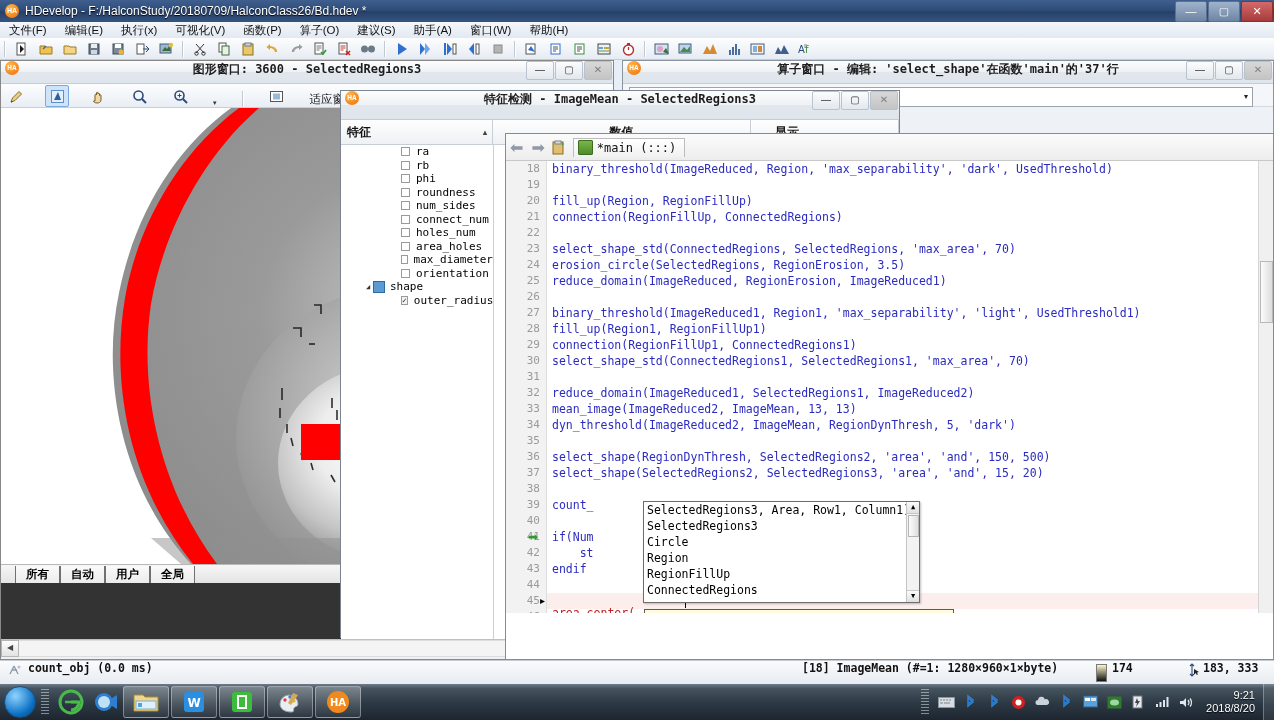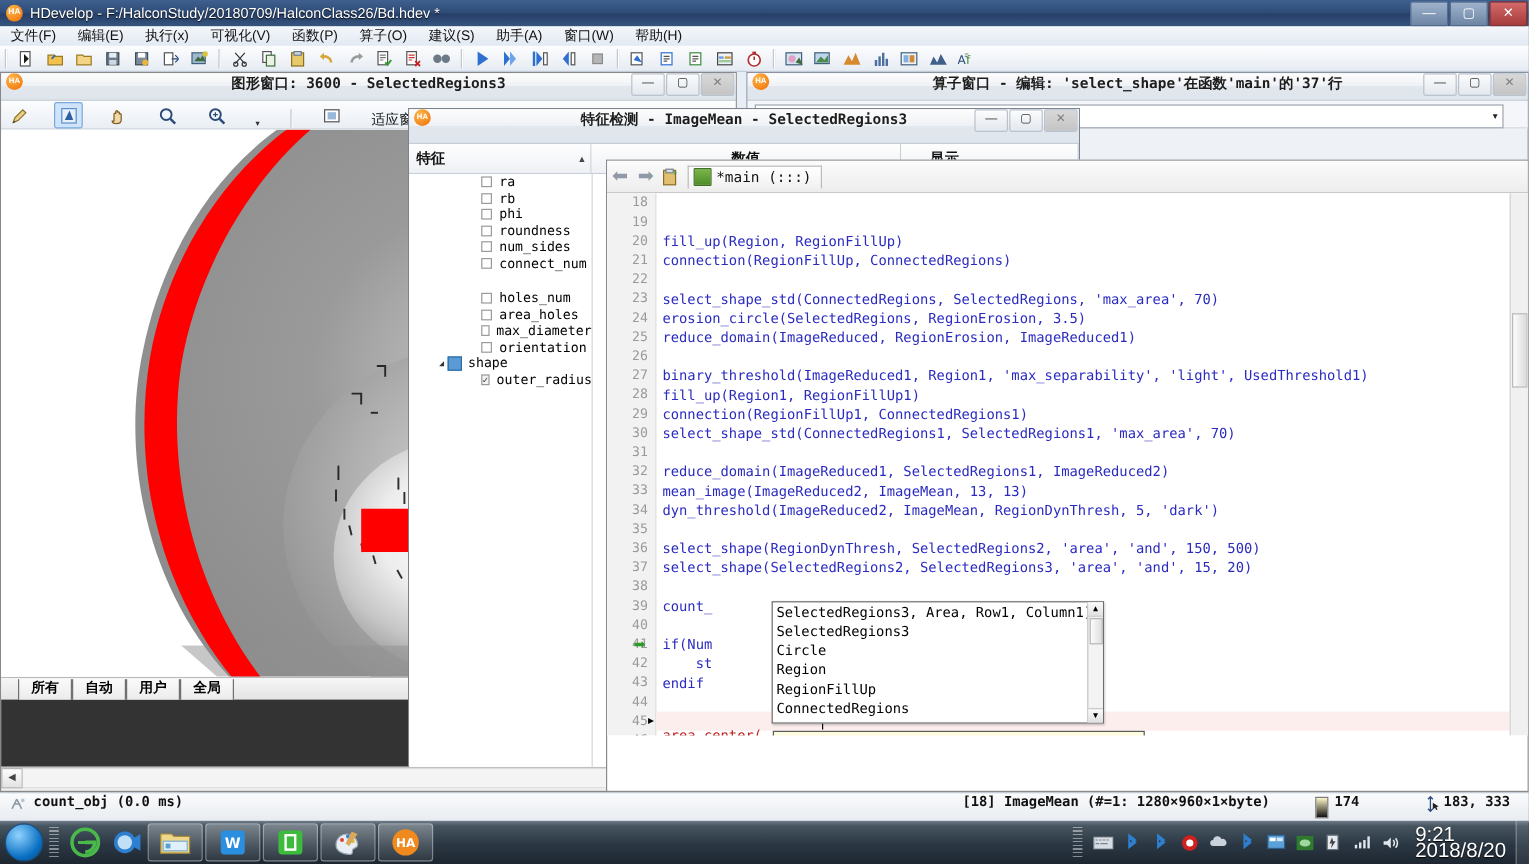--- a/index.html
+++ b/index.html
@@ -224,21 +224,21 @@
     background-image:repeating-linear-gradient(to bottom,rgba(255,255,255,.45) 0 1px,transparent 1px 3px);
   }
   .qicon{width:30px;height:30px;margin:0 2px;border-radius:3px;display:flex;align-items:center;justify-content:center;font-size:14px;color:#fff;}
   .tb-task{
     width:44px;height:30px;margin:0 1px;border:1px solid rgba(255,255,255,.35);border-radius:3px;
     background:linear-gradient(to bottom,rgba(255,255,255,.28),rgba(255,255,255,.07));
     display:flex;align-items:center;justify-content:center;
   }
   .tray{margin-left:auto;display:flex;align-items:center;height:36px;}
   .tray .ti{width:18px;height:18px;margin:0 3px;display:flex;align-items:center;justify-content:center;font-size:11px;color:#dfe7ef;}
-  #clock{color:#fff;font-size:17px;text-align:left;line-height:13px;padding:0 8px;text-shadow:0 1px 1px #000;}
+  #clock{color:#fff;font-size:11px;text-align:right;line-height:13px;padding:0 8px;text-shadow:0 1px 1px #000;}
   #show-desktop{width:10px;height:36px;border-left:1px solid rgba(255,255,255,.3);background:rgba(255,255,255,.08);}
 </style>
 </head>
 <body>
 
 <div class="abs" id="app-window">
 
   <div class="abs" id="title-bar">
     <div class="app-badge">HA</div>
     <div class="t-text">HDevelop - F:/HalconStudy/20180709/HalconClass26/Bd.hdev *</div>
@@ -670,21 +670,21 @@
           <span>roundness</span>
         </div>
         <div class="fitem" style="padding-left:60px;">
           <span class="fchk"></span>
           <span>num_sides</span>
         </div>
         <div class="fitem" style="padding-left:60px;">
           <span class="fchk"></span>
           <span>connect_num</span>
         </div>
-        <div class="fitem" style="padding-left:60px;margin-top:16px;">
+        <div class="fitem" style="padding-left:60px;">
           <span class="fchk"></span>
           <span>holes_num</span>
         </div>
         <div class="fitem" style="padding-left:60px;">
           <span class="fchk"></span>
           <span>area_holes</span>
         </div>
         <div class="fitem" style="padding-left:60px;">
           <span class="fchk"></span>
           <span>max_diameter</span>
@@ -756,20 +756,21 @@
       <div class="ln" style="top:368px;">41</div>
       <div class="ln" style="top:384px;">42</div>
       <div class="ln" style="top:400px;">43</div>
       <div class="ln" style="top:416px;">44</div>
       <div class="ln" style="top:432px;">45</div>
       <div class="ln" style="top:448px;">46</div>
 
       <div class="cur-arrow" style="top:368px;">➡</div>
       <div class="blk-arrow" style="top:432px;">▸</div>
 
+      <div class="code-line" style="top:0px;">binary_threshold(ImageReduced, Region, 'max_separability', 'dark', UsedThreshold)</div>
       <div class="code-line" style="top:32px;">fill_up(Region, RegionFillUp)</div>
       <div class="code-line" style="top:48px;">connection(RegionFillUp, ConnectedRegions)</div>
       <div class="code-line" style="top:80px;">select_shape_std(ConnectedRegions, SelectedRegions, 'max_area', 70)</div>
       <div class="code-line" style="top:96px;">erosion_circle(SelectedRegions, RegionErosion, 3.5)</div>
       <div class="code-line" style="top:112px;">reduce_domain(ImageReduced, RegionErosion, ImageReduced1)</div>
       <div class="code-line" style="top:144px;">binary_threshold(ImageReduced1, Region1, 'max_separability', 'light', UsedThreshold1)</div>
       <div class="code-line" style="top:160px;">fill_up(Region1, RegionFillUp1)</div>
       <div class="code-line" style="top:176px;">connection(RegionFillUp1, ConnectedRegions1)</div>
       <div class="code-line" style="top:192px;">select_shape_std(ConnectedRegions1, SelectedRegions1, 'max_area', 70)</div>
       <div class="code-line" style="top:224px;">reduce_domain(ImageReduced1, SelectedRegions1, ImageReduced2)</div>

